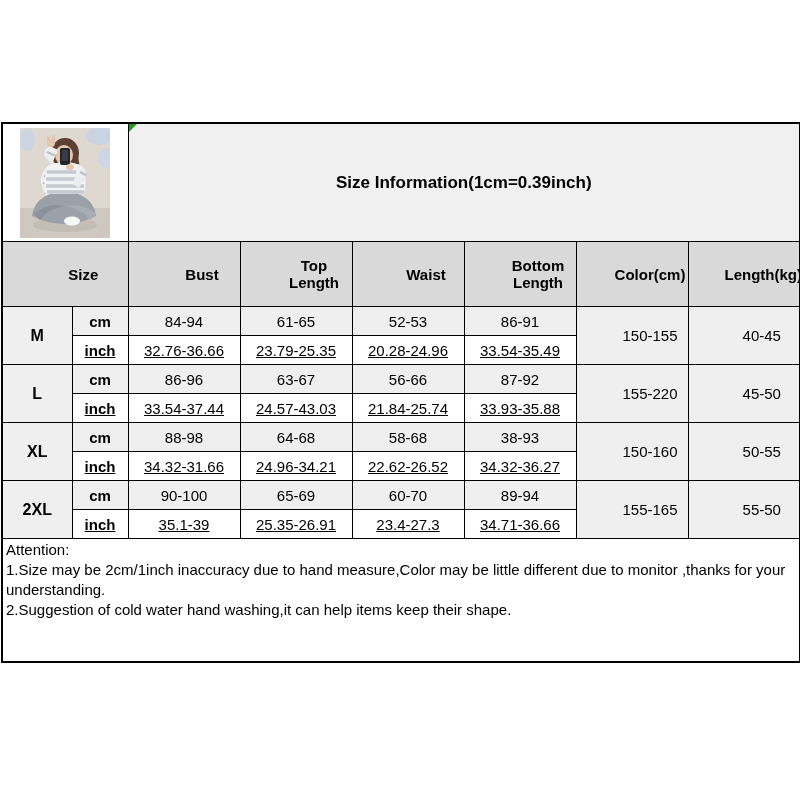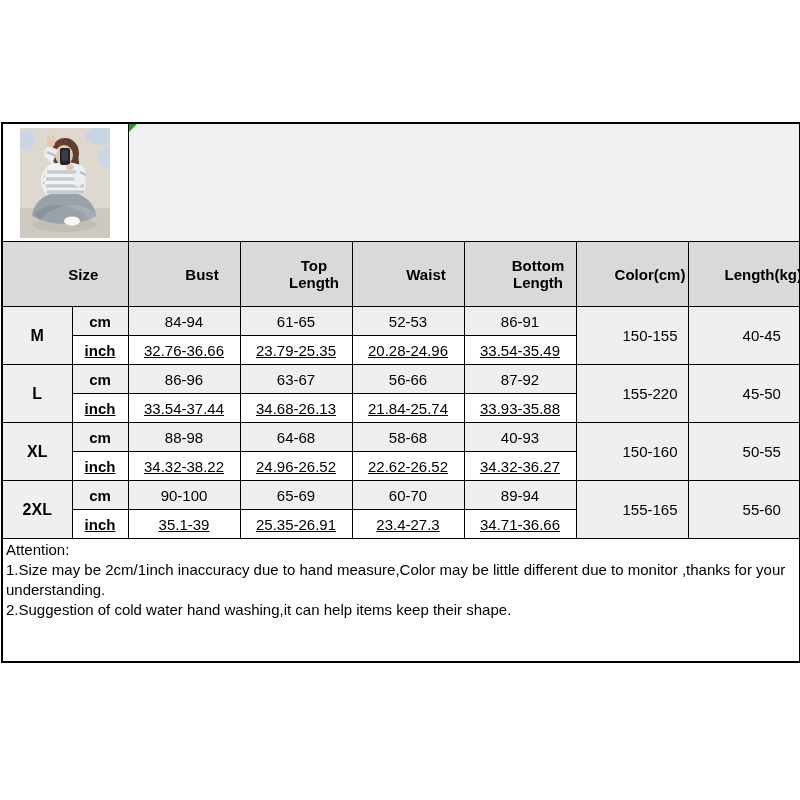--- a/index.html
+++ b/index.html
@@ -117,20 +117,21 @@
             <path d="M12 88 q2 -16 18 -22 l28 0 q16 6 18 22 q-16 8 -32 8 q-16 0 -32 -8 z" fill="#9aa1a9"></path>
             <path d="M14 86 q14 -12 30 -8 q-18 4 -24 14 z" fill="#8b929b"></path>
             <path d="M76 86 q-14 -12 -30 -8 q18 4 24 14 z" fill="#a8aeb6"></path>
           </g>
           <ellipse cx="52" cy="93" rx="8" ry="4.5" fill="#f7f7f5"></ellipse>
         </svg>
       </div>
     </td>
     <td class="title-cell" colspan="6">
       <span class="flag"></span>
+      <span>Size Information(1cm=0.39inch)</span>
     </td>
   </tr>
 
   <tr class="row-head">
     <td class="head" colspan="2">Size</td>
     <td class="head">Bust</td>
     <td class="head">Top Length</td>
     <td class="head">Waist</td>
     <td class="head">Bottom Length</td>
     <td class="head">Color(cm)</td>
@@ -161,52 +162,52 @@
     <td>86-96</td>
     <td>63-67</td>
     <td>56-66</td>
     <td>87-92</td>
     <td class="merge-cell" rowspan="2">155-220</td>
     <td class="merge-cell" rowspan="2">45-50</td>
   </tr>
   <tr class="row-data r-inch">
     <td class="unit-cell">inch</td>
     <td>33.54-37.44</td>
-    <td>34.68-26.13</td>
+    <td>24.57-43.03</td>
     <td>21.84-25.74</td>
     <td>33.93-35.88</td>
   </tr>
 
   <tr class="row-data r-cm">
     <td class="size-cell" rowspan="2">XL</td>
     <td class="unit-cell">cm</td>
     <td>88-98</td>
     <td>64-68</td>
     <td>58-68</td>
-    <td>40-93</td>
+    <td>38-93</td>
     <td class="merge-cell" rowspan="2">150-160</td>
     <td class="merge-cell" rowspan="2">50-55</td>
   </tr>
   <tr class="row-data r-inch">
     <td class="unit-cell">inch</td>
-    <td>34.32-38.22</td>
-    <td>24.96-26.52</td>
+    <td>34.32-31.66</td>
+    <td>24.96-34.21</td>
     <td>22.62-26.52</td>
     <td>34.32-36.27</td>
   </tr>
 
   <tr class="row-data r-cm">
     <td class="size-cell" rowspan="2">2XL</td>
     <td class="unit-cell">cm</td>
     <td>90-100</td>
     <td>65-69</td>
     <td>60-70</td>
     <td>89-94</td>
     <td class="merge-cell" rowspan="2">155-165</td>
-    <td class="merge-cell" rowspan="2">55-60</td>
+    <td class="merge-cell" rowspan="2">55-50</td>
   </tr>
   <tr class="row-data r-inch">
     <td class="unit-cell">inch</td>
     <td>35.1-39</td>
     <td>25.35-26.91</td>
     <td>23.4-27.3</td>
     <td>34.71-36.66</td>
   </tr>
 
   <tr>

